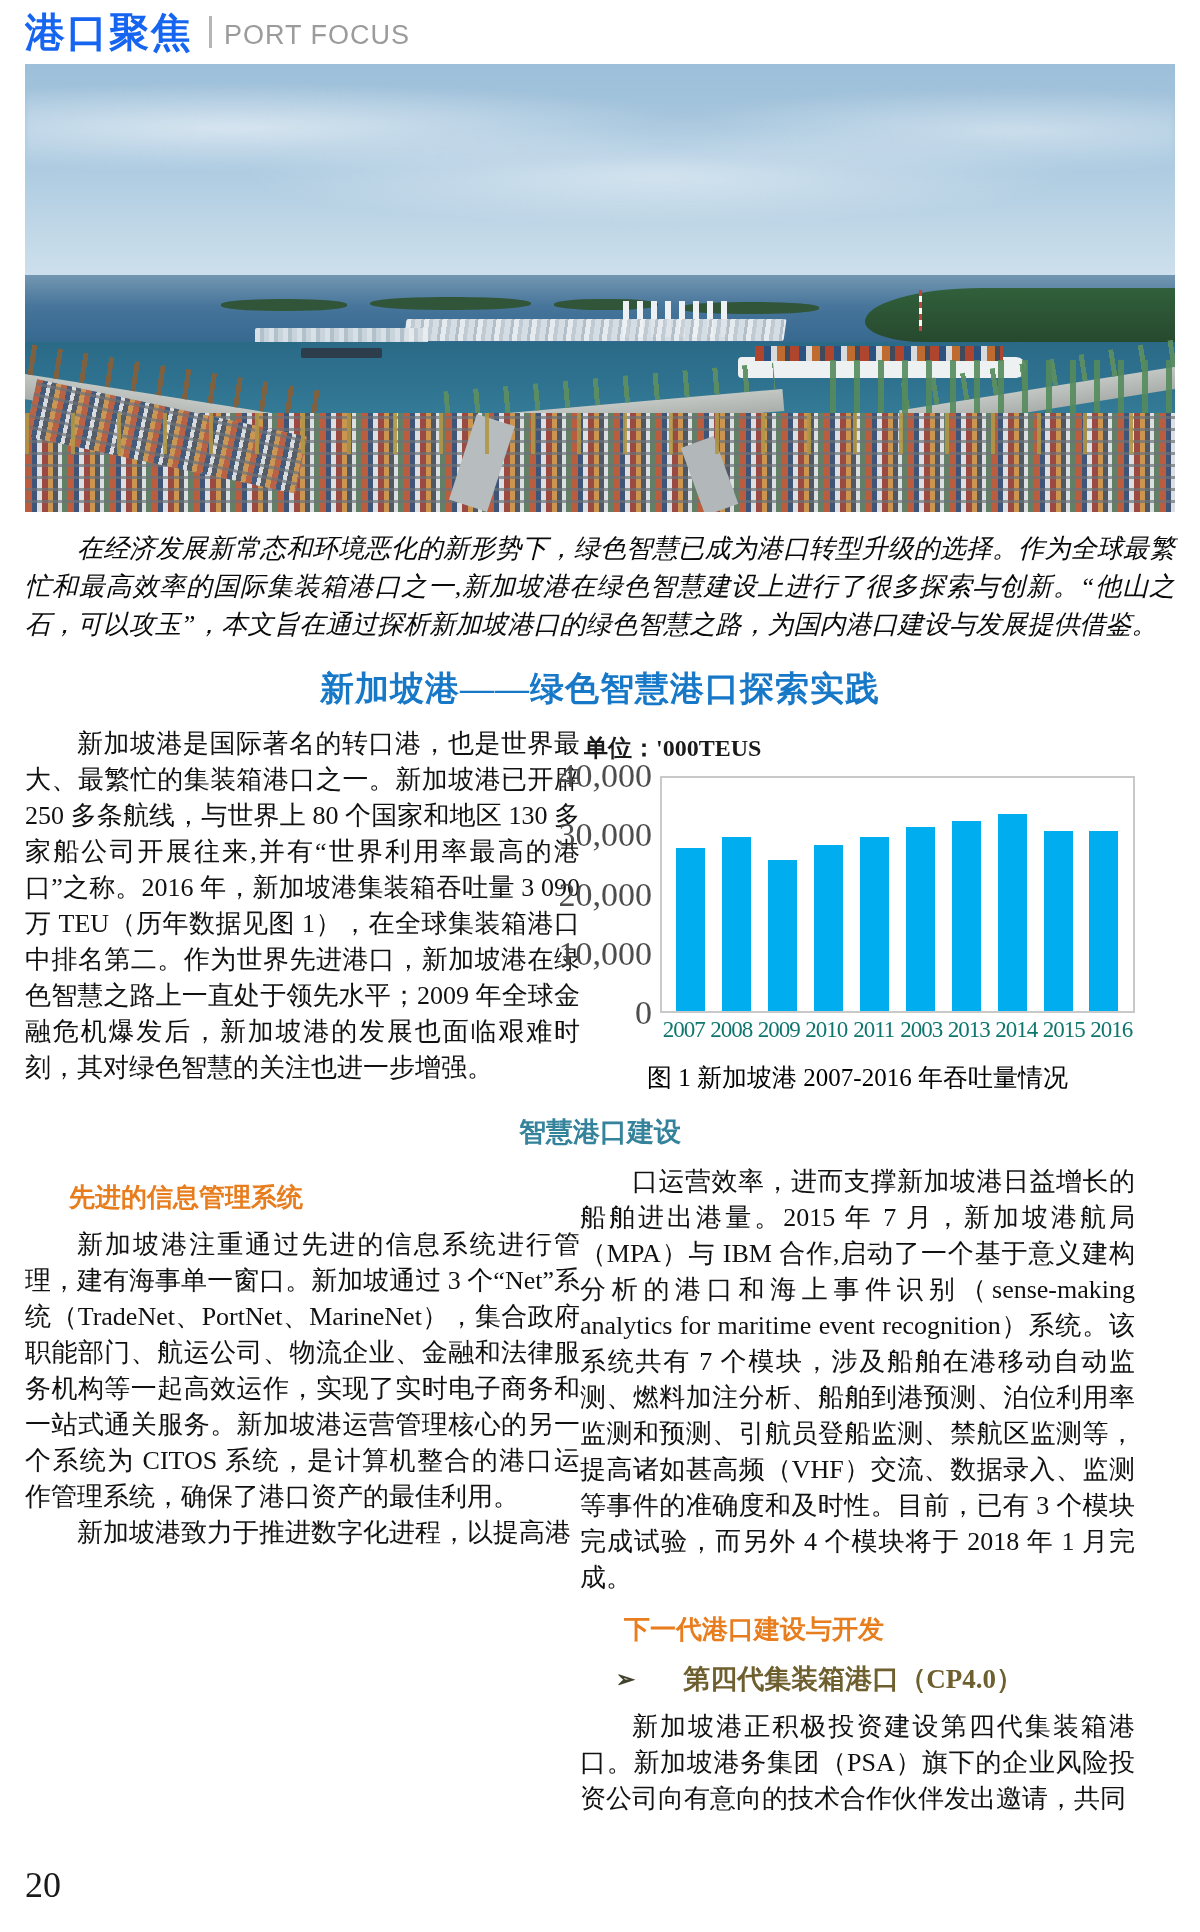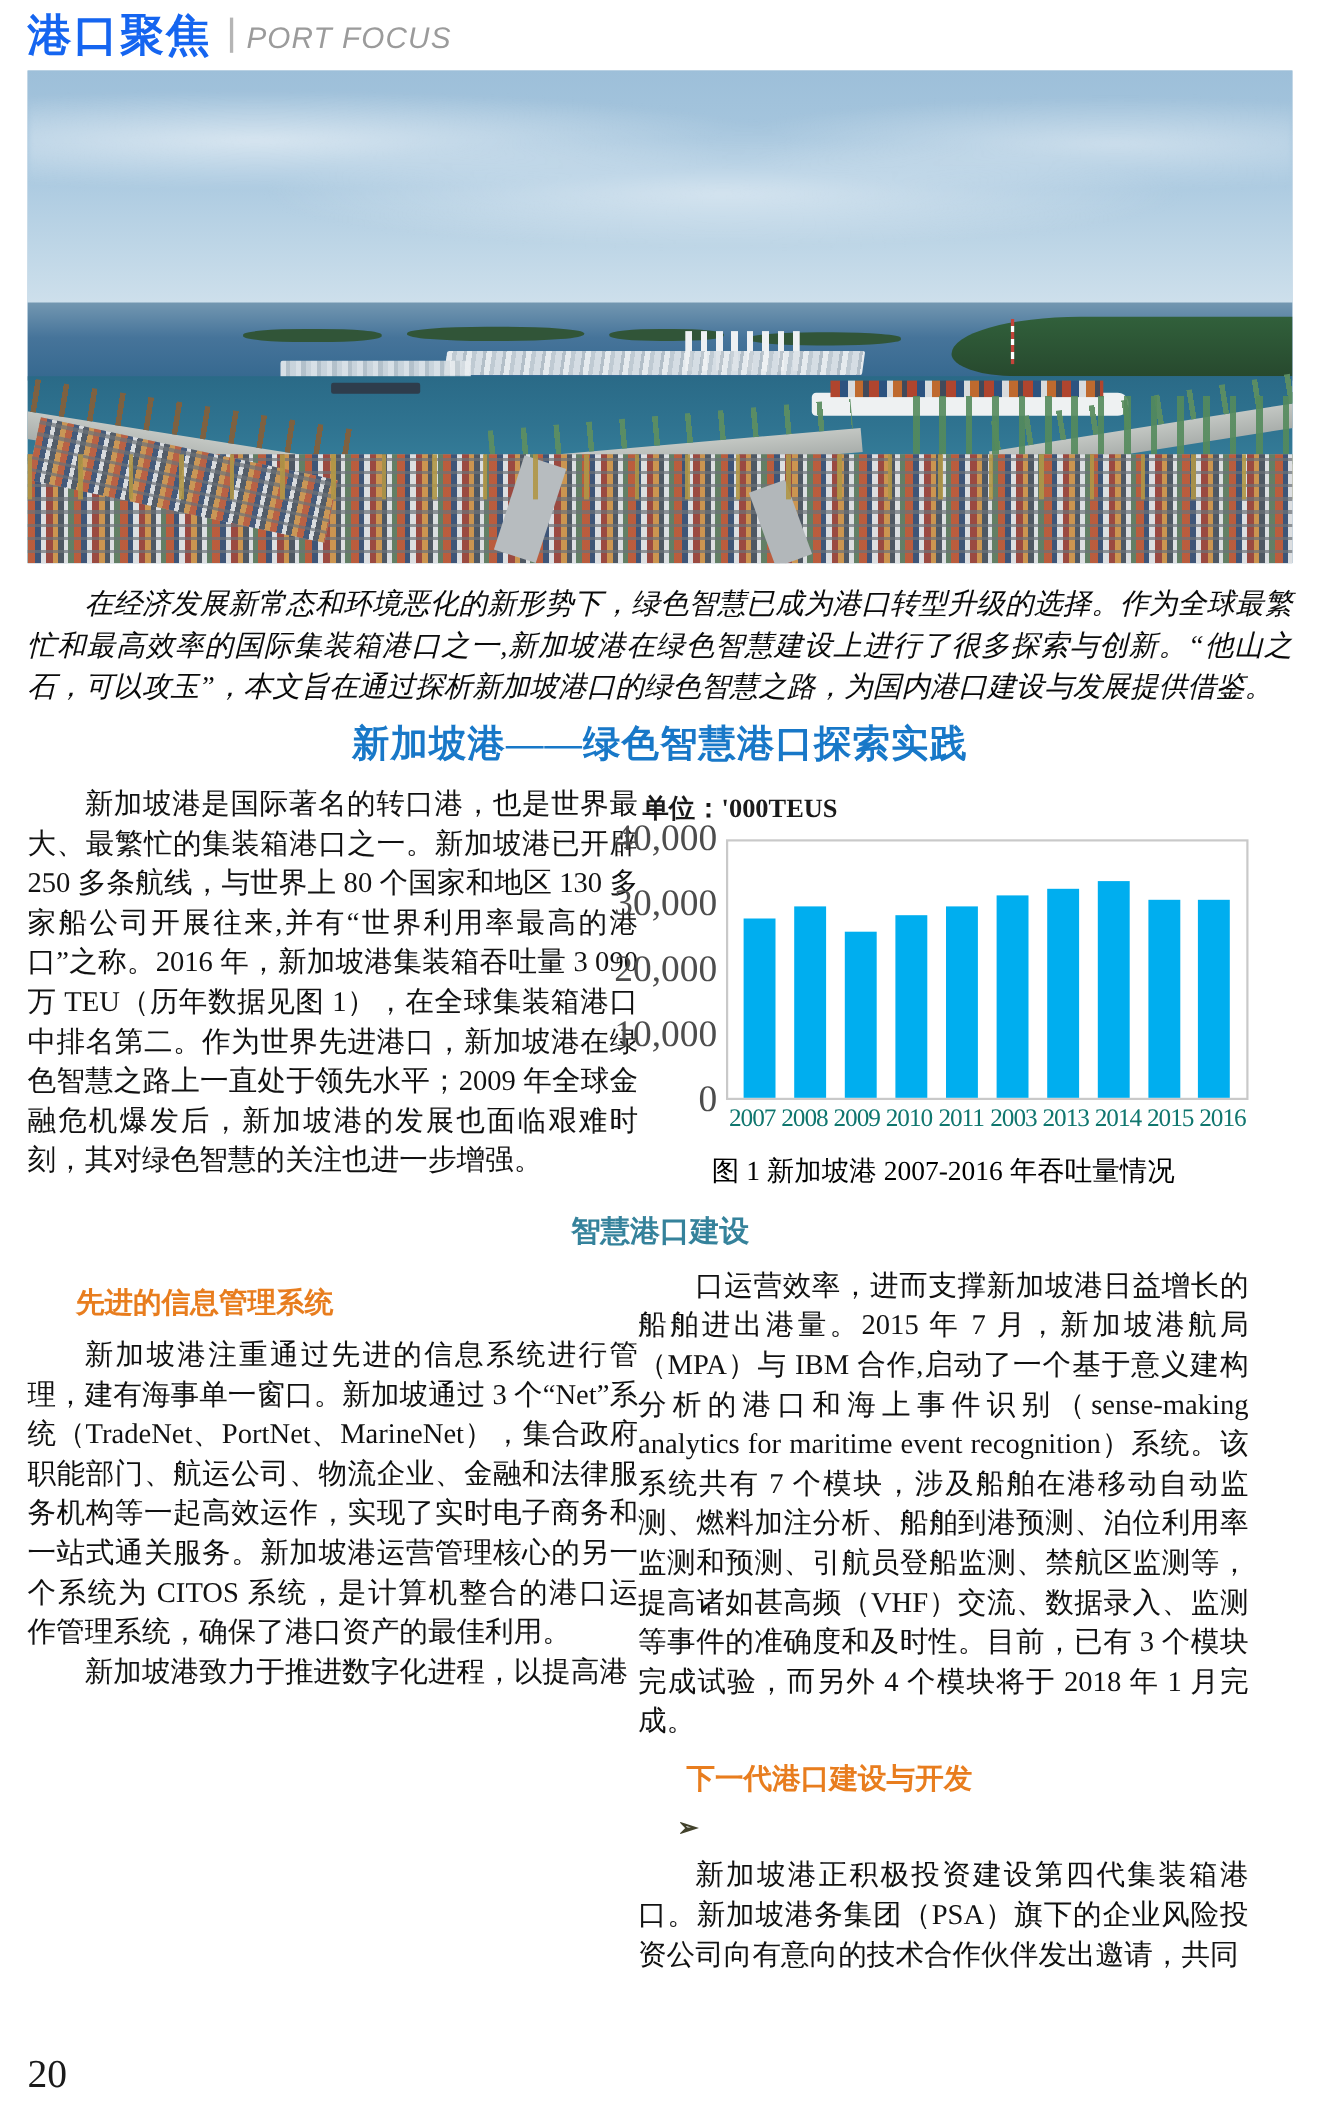--- a/index.html
+++ b/index.html
@@ -6,21 +6,21 @@
   .page{width:1200px;height:1932px;margin:0 auto;background:#ffffff;position:relative;
         font-family:"Liberation Serif","DejaVu Serif",serif;color:#111;overflow:hidden;}
   .content{padding:0 25px;}
 
   
   .brand{display:flex;align-items:center;padding:12px 0 4px 0;}
   .brand-zh{font-family:"Liberation Sans","DejaVu Sans",sans-serif;font-weight:bold;
             font-size:40px;color:#1565f0;letter-spacing:2px;line-height:1;}
   .brand-divider{width:3px;height:32px;background:#b5b5b5;margin:0 12px 0 16px;}
   .brand-en{font-family:"Liberation Sans","DejaVu Sans",sans-serif;color:#9b9b9b;
-            font-size:27px;letter-spacing:1px;line-height:1;margin-top:6px;font-style:italic;}
+            font-size:27px;letter-spacing:1px;line-height:1;margin-top:6px;}
 
   
   .photo{position:relative;width:1150px;height:448px;margin-top:8px;overflow:hidden;background:#9fc0d8;}
   .photo div{position:absolute;}
   .ph-sky{inset:0 0 48% 0;background:linear-gradient(180deg,#9dbfd9 0%,#aac9e0 40%,#c6dbe9 80%,#d4e3ee 100%);}
   .ph-clouds{left:0;right:0;top:4%;height:34%;filter:blur(3px);background:
       radial-gradient(60% 42% at 18% 30%,rgba(255,255,255,.55),transparent 70%),
       radial-gradient(52% 46% at 55% 62%,rgba(255,255,255,.45),transparent 70%),
       radial-gradient(46% 40% at 86% 32%,rgba(255,255,255,.42),transparent 70%);}
   .ph-sea{left:0;right:0;top:47%;height:16%;background:linear-gradient(180deg,#7397b1 0%,#46749a 45%,#35688f 100%);}
@@ -64,21 +64,21 @@
       repeating-linear-gradient(90deg,rgba(193,82,44,.8) 0 6px,rgba(47,73,112,.8) 6px 11px,
         rgba(228,230,232,.85) 11px 15px,rgba(66,76,88,.8) 15px 20px,rgba(213,148,66,.8) 20px 25px);}
   .ph-road{left:38%;bottom:1%;width:3.5%;height:20%;background:#b7bcbf;transform:rotate(18deg);}
   .ph-road2{left:58%;bottom:0;width:3%;height:16%;background:#b2b7ba;transform:rotate(-20deg);}
   .ph-yardcranes{left:0;right:0;bottom:13%;height:9%;
       background:repeating-linear-gradient(90deg,rgba(176,150,70,.9) 0 4px,transparent 4px 46px);}
 
   
   .intro{font-style:italic;font-size:26px;line-height:38px;text-indent:2em;text-align:justify;
          margin:18px 0 0 0;color:#0a0a0a;}
-  .main-title{text-align:center;color:#1878c8;font-size:34px;font-weight:bold;margin:9px 0 14px 0;letter-spacing:1px;}
+  .main-title{text-align:center;color:#1878c8;font-size:34px;font-weight:bold;margin:22px 0 14px 0;letter-spacing:1px;}
 
   
   .cols{display:flex;}
   .col{width:555px;}
   .body-p{font-size:26px;line-height:36px;text-align:justify;text-indent:2em;margin:0;}
   .section-h{text-align:center;color:#35829b;font-size:27px;font-weight:bold;margin:20px 0 14px 0;}
   .sub-h{font-family:"Liberation Sans","DejaVu Sans",sans-serif;color:#e87d1e;font-size:26px;
          font-weight:bold;margin:16px 0 12px 0;padding-left:44px;}
   .bullet{display:flex;align-items:center;gap:48px;padding-left:36px;color:#6e5f2f;
           font-weight:bold;font-size:27px;margin:14px 0 12px 0;}
@@ -194,20 +194,21 @@
       <div class="col">
         <h3 class="sub-h">先进的信息管理系统</h3>
         <p class="body-p">新加坡港注重通过先进的信息系统进行管理，建有海事单一窗口。新加坡通过 3 个“Net”系统（TradeNet、PortNet、MarineNet），集合政府职能部门、航运公司、物流企业、金融和法律服务机构等一起高效运作，实现了实时电子商务和一站式通关服务。新加坡港运营管理核心的另一个系统为 CITOS 系统，是计算机整合的港口运作管理系统，确保了港口资产的最佳利用。</p>
         <p class="body-p">新加坡港致力于推进数字化进程，以提高港</p>
       </div>
       <div class="col">
         <p class="body-p">口运营效率，进而支撑新加坡港日益增长的船舶进出港量。2015 年 7 月，新加坡港航局（MPA）与 IBM 合作,启动了一个基于意义建构分析的港口和海上事件识别（sense-making analytics for maritime event recognition）系统。该系统共有 7 个模块，涉及船舶在港移动自动监测、燃料加注分析、船舶到港预测、泊位利用率监测和预测、引航员登船监测、禁航区监测等，提高诸如甚高频（VHF）交流、数据录入、监测等事件的准确度和及时性。目前，已有 3 个模块完成试验，而另外 4 个模块将于 2018 年 1 月完成。</p>
         <h3 class="sub-h">下一代港口建设与开发</h3>
         <div class="bullet">
           <span class="arrow">➢</span>
+          <span>第四代集装箱港口（CP4.0）</span>
         </div>
         <p class="body-p">新加坡港正积极投资建设第四代集装箱港口。新加坡港务集团（PSA）旗下的企业风险投资公司向有意向的技术合作伙伴发出邀请，共同</p>
       </div>
     </div>
 
   </div>
 
   <div class="page-num">20</div>
 </div>
 

